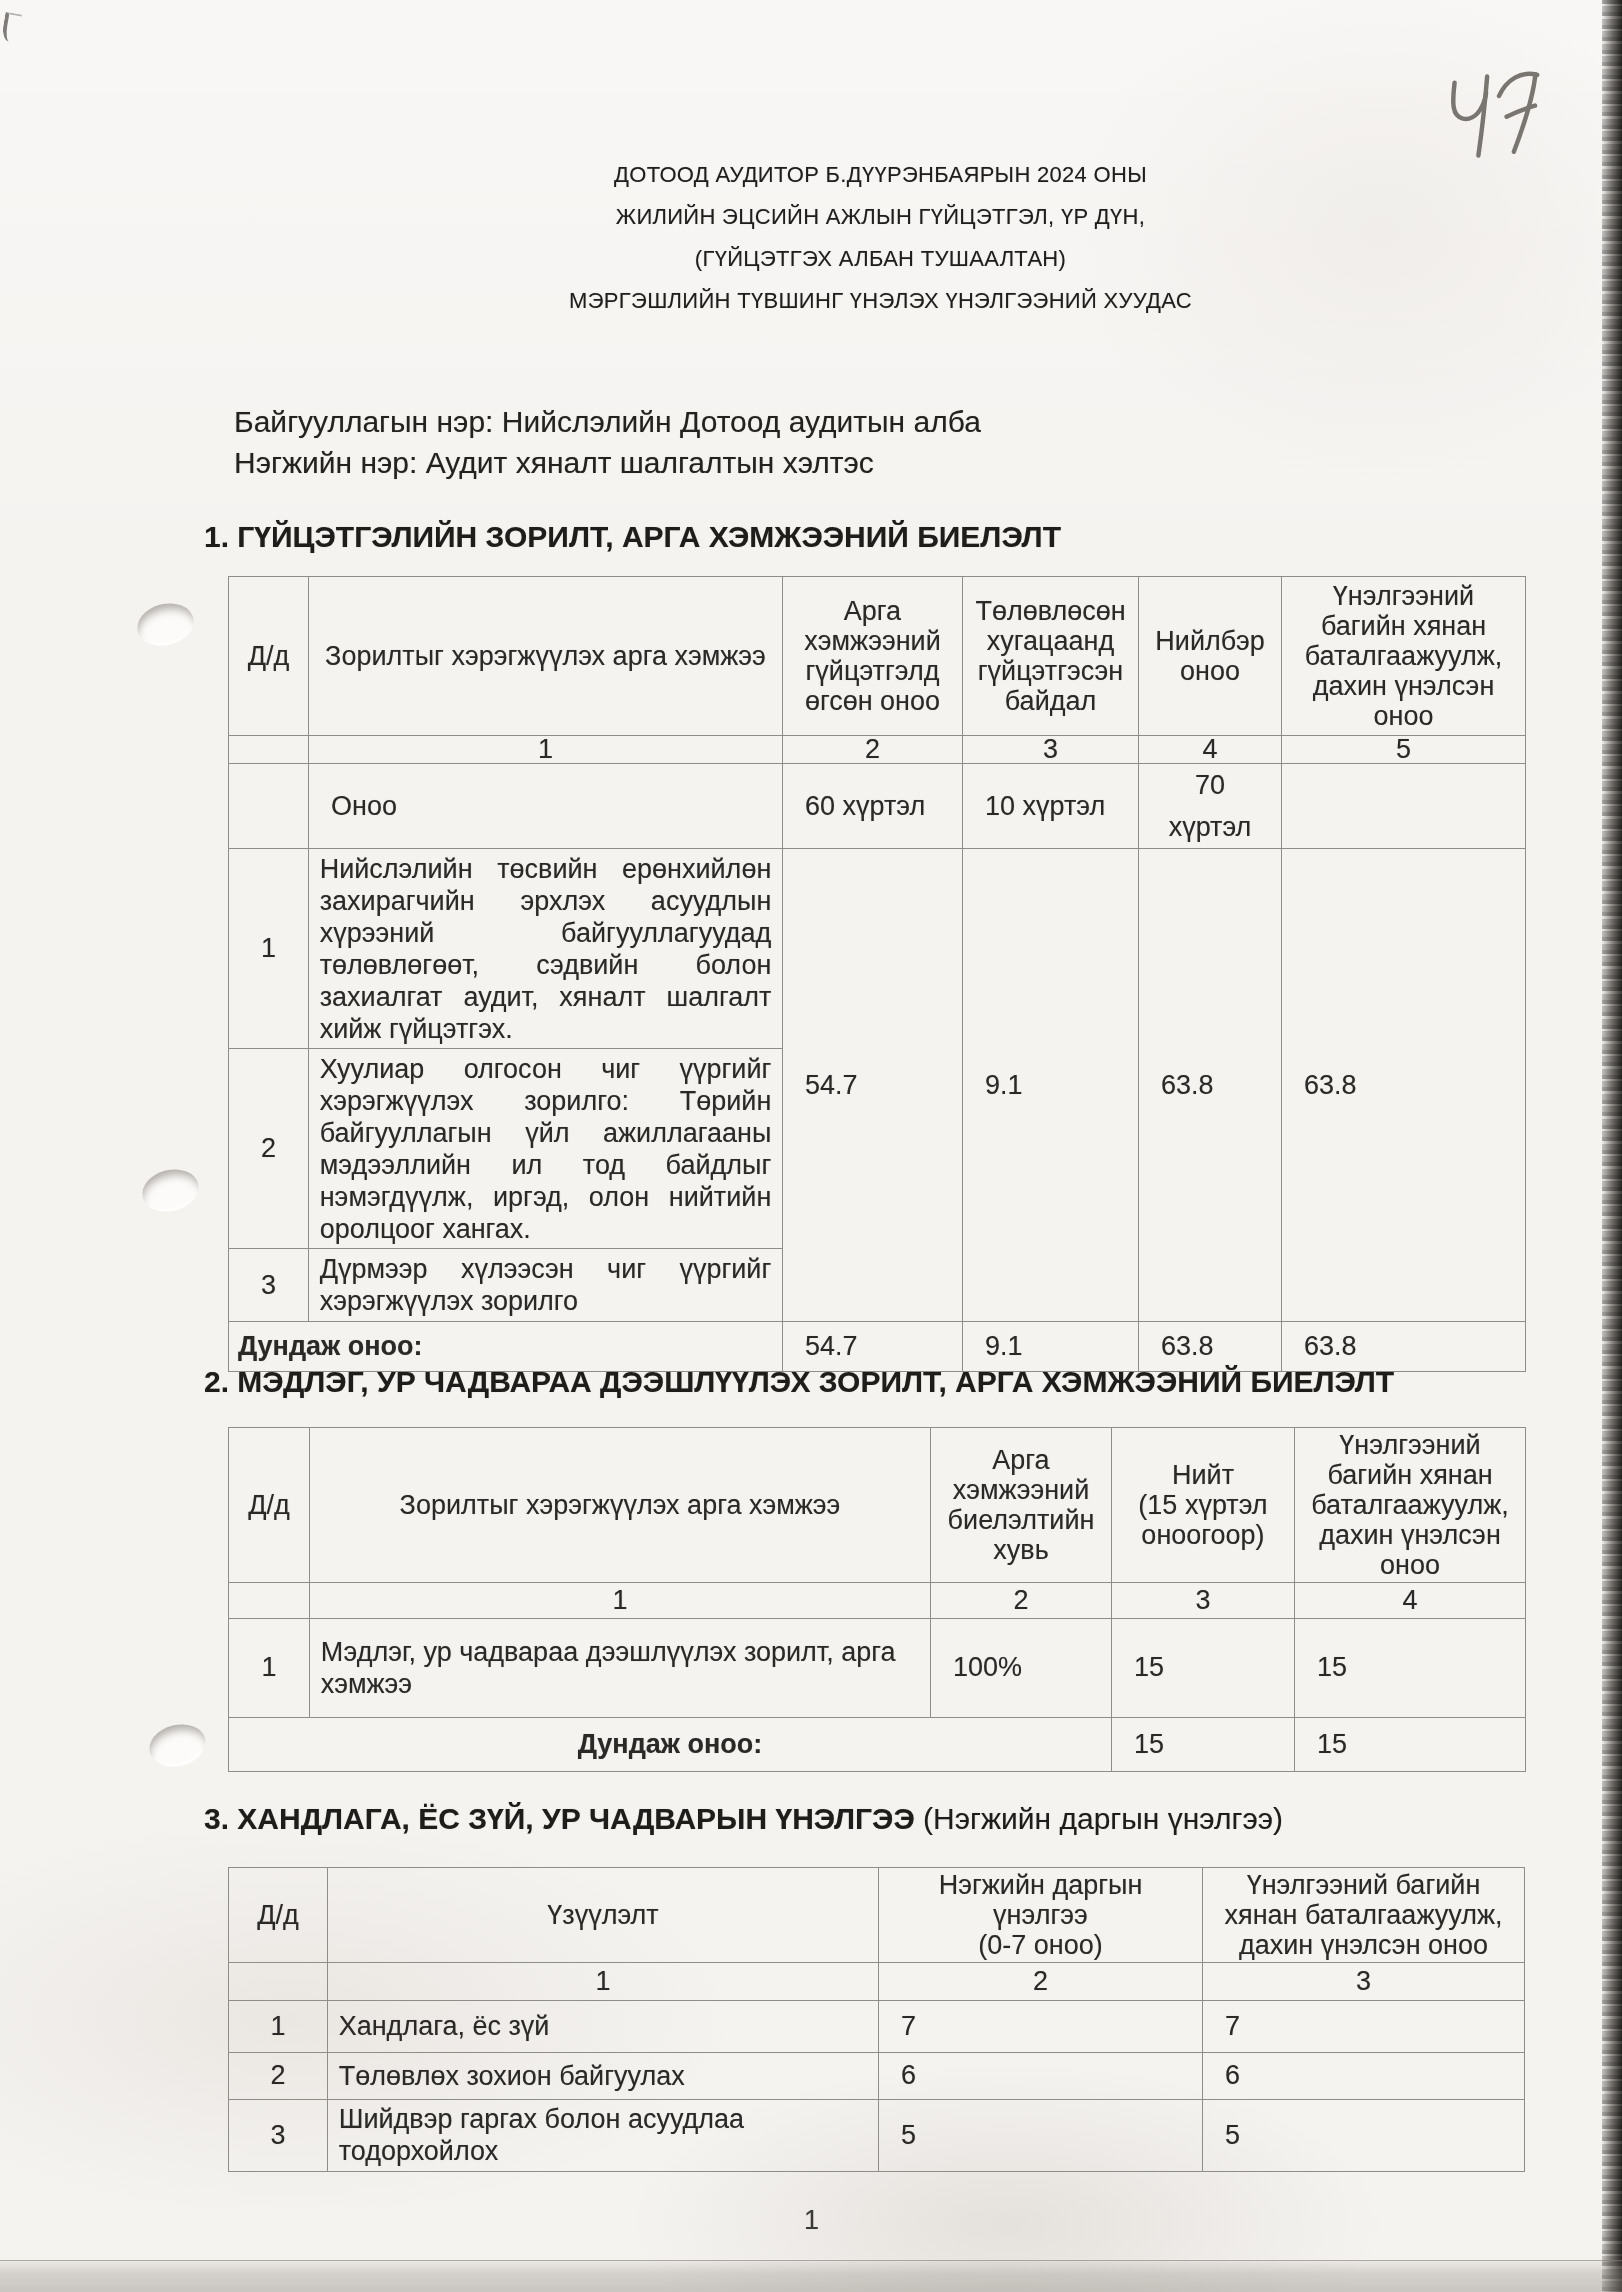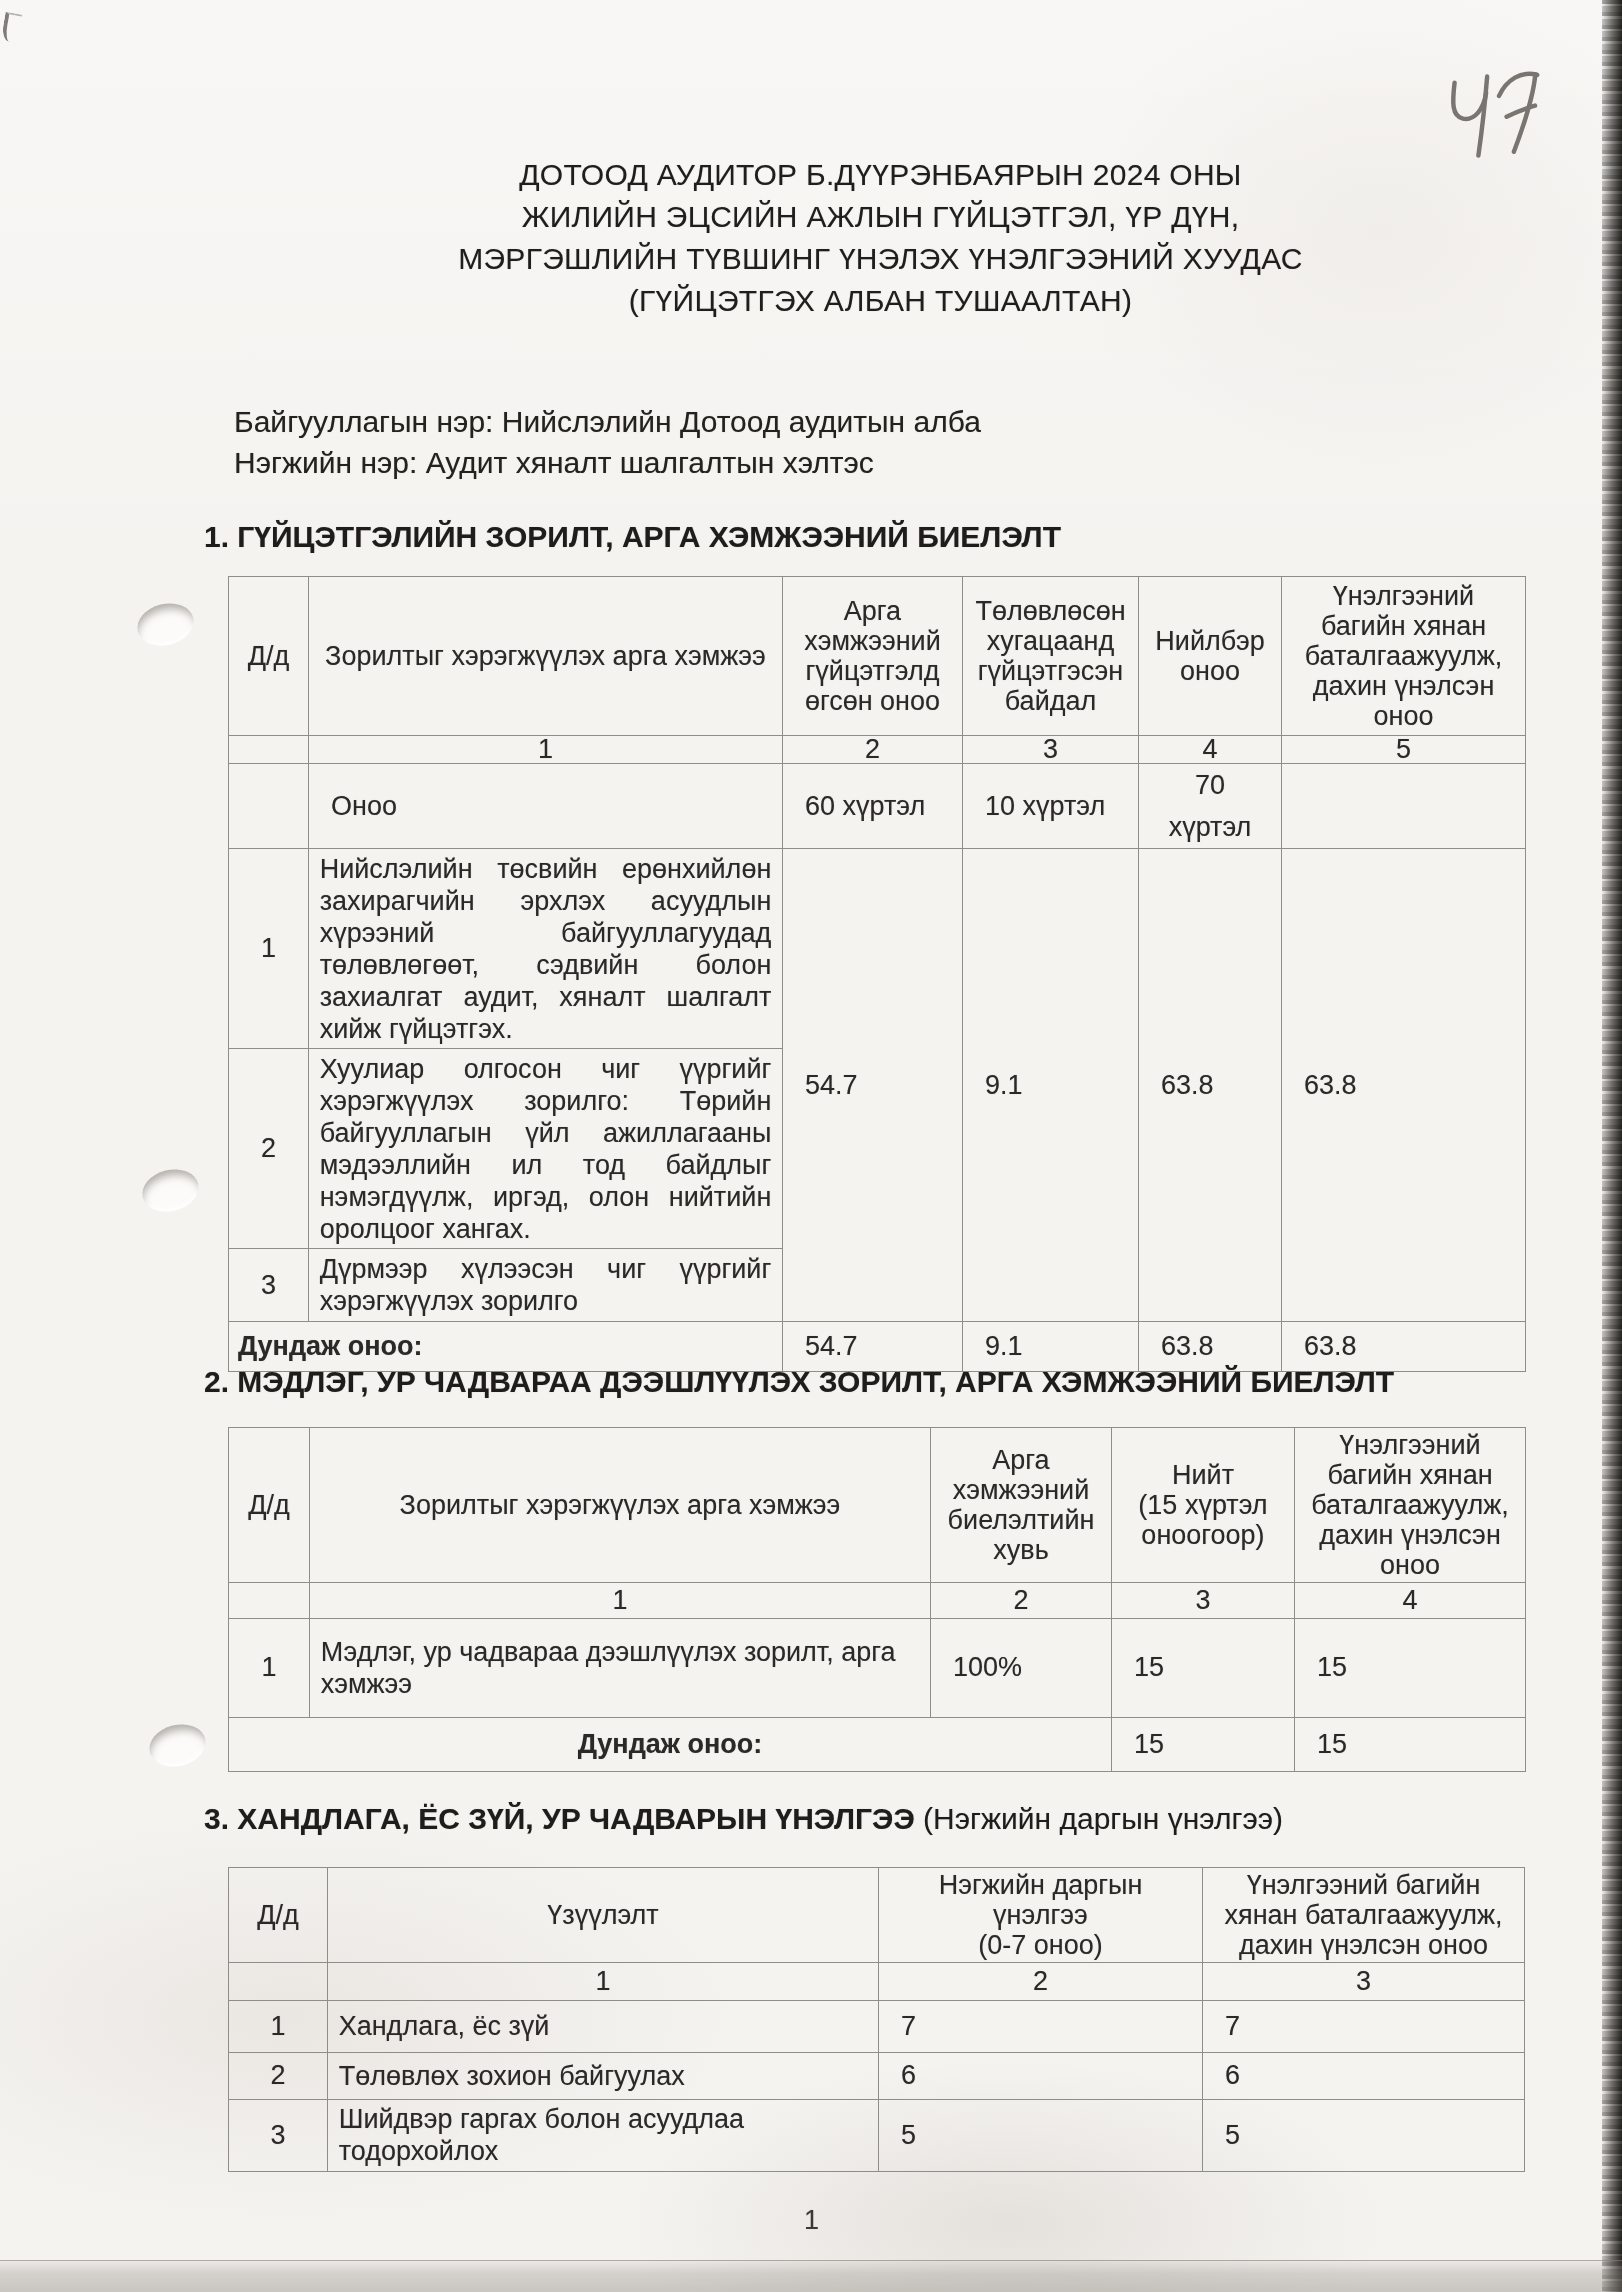--- a/index.html
+++ b/index.html
@@ -35,21 +35,21 @@
     position:absolute;width:57px;height:41px;border-radius:50%;
     background:#fcfbf9;transform:rotate(-14deg);
     box-shadow:inset 0 8px 8px -2.7px rgba(115,110,102,.55), inset 0 -2.7px 3.6px rgba(255,255,255,.9);
   }
   .hole.h1{left:137px;top:604px;}
   .hole.h2{left:142px;top:1170px;}
   .hole.h3{left:149px;top:1725px;}
   .handwriting{position:absolute;left:1431px;top:52px;transform:rotate(-6deg);opacity:.92;}
 
   .title-block{position:absolute;left:228px;top:154px;width:1305px;text-align:center;}
-  .title-line{font-size:30px;line-height:42px;color:#1f1e1c;letter-spacing:0.3px;}
+  .title-line{font-size:22px;line-height:42px;color:#1f1e1c;letter-spacing:0.3px;}
 
   .org-block{position:absolute;left:234px;top:401px;}
   .org-line{font-size:30px;line-height:41px;color:#23221f;}
 
   .sec-heading{position:absolute;left:204px;font-size:30px;font-weight:bold;color:#1e1d1b;white-space:nowrap;}
   .sec-heading .note{font-weight:normal;}
   .sh1{top:520px;} .sh2{top:1365px;} .sh3{top:1802px;}
 
   table{border-collapse:collapse;table-layout:fixed;position:absolute;left:228px;width:1296px;border:1.8px solid #6d6b66;}
   td,th{border:0.9px solid #8f8d88;font-size:27px;font-weight:normal;vertical-align:middle;
@@ -88,22 +88,22 @@
         <path d="M78 50 C88 33 106 24 123 31"></path>
         <path d="M121 30 C116 56 101 88 88 114"></path>
         <path d="M84 74 C95 70 106 67 117 65"></path>
       </g>
     </svg>
   </div>
 
   <div class="title-block">
     <div class="title-line">ДОТООД АУДИТОР Б.ДҮҮРЭНБАЯРЫН 2024 ОНЫ</div>
     <div class="title-line">ЖИЛИЙН ЭЦСИЙН АЖЛЫН ГҮЙЦЭТГЭЛ, ҮР ДҮН,</div>
+    <div class="title-line">(ГҮЙЦЭТГЭХ АЛБАН ТУШААЛТАН)</div>
     <div class="title-line">МЭРГЭШЛИЙН ТҮВШИНГ ҮНЭЛЭХ ҮНЭЛГЭЭНИЙ ХУУДАС</div>
-    <div class="title-line">(ГҮЙЦЭТГЭХ АЛБАН ТУШААЛТАН)</div>
   </div>
 
   <div class="org-block">
     <div class="org-line">Байгууллагын нэр: Нийслэлийн Дотоод аудитын алба</div>
     <div class="org-line">Нэгжийн нэр: Аудит хяналт шалгалтын хэлтэс</div>
   </div>
 
   <div class="sec-heading sh1">1. ГҮЙЦЭТГЭЛИЙН ЗОРИЛТ, АРГА ХЭМЖЭЭНИЙ БИЕЛЭЛТ</div>
 
   <table class="t1">

